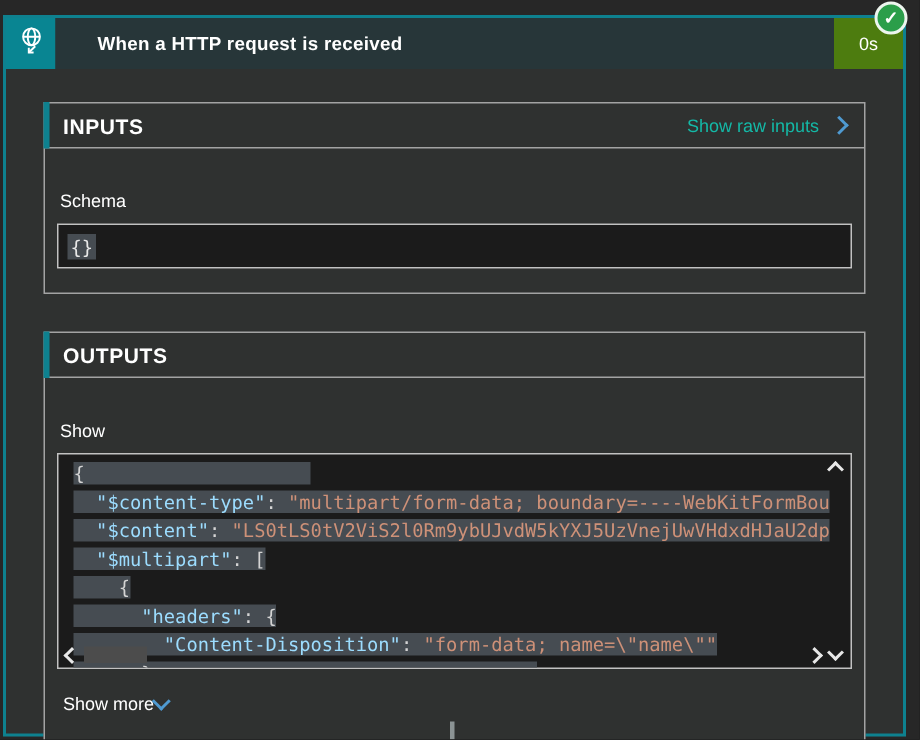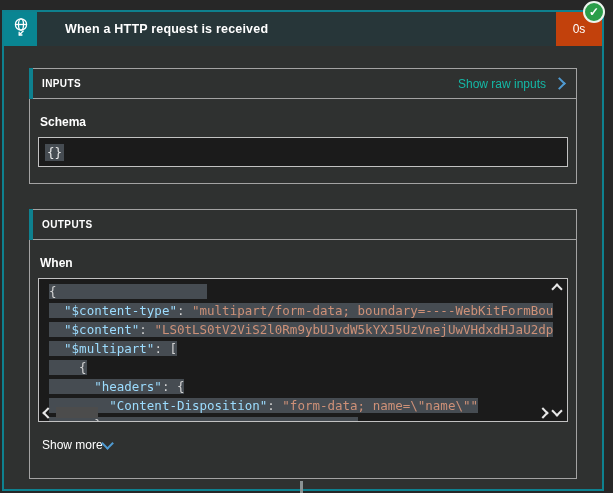--- a/index.html
+++ b/index.html
@@ -5,41 +5,41 @@
   html,body{margin:0;padding:0;background:#1f1f1f;}
   .stage{position:relative;width:613px;height:493px;background:#272727;overflow:hidden;
          font-family:"Liberation Sans",sans-serif;color:#fff;}
   
   .card{position:absolute;left:2px;top:10px;width:602px;height:481px;box-sizing:border-box;
         border:2px solid #0e818f;background:#2f3130;}
   .card-header{display:flex;height:34px;align-items:stretch;cursor:pointer;}
   .icon-tile{width:33px;background:#098592;display:flex;align-items:center;justify-content:center;flex:none;}
   .title-area{flex:1;background:#273639;display:flex;align-items:center;padding-left:28px;min-width:0;}
   .card-title{font-size:12.5px;font-weight:600;letter-spacing:.2px;white-space:nowrap;}
-  .duration-area{width:46px;background:#c2410c;display:flex;align-items:center;justify-content:center;flex:none;}
+  .duration-area{width:46px;background:#4d7c0f;display:flex;align-items:center;justify-content:center;flex:none;}
   .duration-text{font-size:12px;}
   
   .badge{position:absolute;left:583px;top:1px;width:22px;height:22px;border-radius:50%;
          background:#2b9e4a;border:2px solid #edf5ee;box-sizing:border-box;display:flex;
          align-items:center;justify-content:center;font-size:12px;font-weight:bold;color:#fff;z-index:6;}
   
   .card-body{padding:22px 25px 0 25px;position:relative;}
   .section{border:1px solid #a3a3a3;margin-bottom:25px;position:relative;background:#2f3130;}
   .section-header{position:relative;height:29px;display:flex;align-items:center;
                   border-bottom:1px solid #a3a3a3;padding:0 12px 0 12px;}
   .accent{position:absolute;left:-1px;top:-1px;bottom:-1px;width:4px;background:#0e818f;}
-  .section-title{font-size:10px;font-weight:bold;letter-spacing:.4px;}
+  .section-title{font-size:14px;font-weight:bold;letter-spacing:.4px;}
   .spacer{flex:1;}
   .raw-link{display:flex;align-items:center;gap:9px;cursor:pointer;}
   .raw-link-label{font-size:12px;color:#14b8a6;}
   .chev{width:7px;height:7px;border-top:2px solid #4f9ad1;border-right:2px solid #4f9ad1;display:inline-block;}
   .chev-right{transform:rotate(45deg);}
   .chev-down{transform:rotate(135deg);margin-top:-3px;}
   .section-content{padding:12px 8px 16px 8px;}
-  .field-label{font-size:12px;font-weight:bold;margin:4px 0 8px 2px;}
+  .field-label{font-size:12px;font-weight:normal;margin:16px 0 8px 2px;}
   
   .schema-box{height:30px;background:#1b1b1b;border:1px solid #c2c2c2;box-sizing:border-box;
               display:flex;align-items:center;padding:0 6px;font-family:"DejaVu Sans Mono",monospace;
               font-size:12.5px;}
   .sel{background:#464c52;}
   .schema-box .sel{color:#e8e8e8;padding:1px 2px;}
   
   .code-box{position:relative;height:144px;background:#1b1b1b;border:1px solid #c2c2c2;
             box-sizing:border-box;overflow:hidden;font-family:"DejaVu Sans Mono",monospace;
             font-size:12.5px;line-height:19px;}
@@ -110,21 +110,21 @@
         </div>
       </div>
 
       <div class="section">
         <div class="section-header">
           <span class="accent"></span>
           <span class="section-title">OUTPUTS</span>
           <span class="spacer"></span>
         </div>
         <div class="section-content">
-          <div class="field-label">When</div>
+          <div class="field-label">Show</div>
 
           <div class="code-box">
             <div class="code-lines">
                 <div class="code-line"><span class="sel"><span class="tk-p">{</span><span class="tk-p">                    </span></span></div>
                 <div class="code-line"><span class="sel"><span class="tk-p">  </span><span class="tk-k">"$content-type"</span><span class="tk-p">: </span><span class="tk-s">"multipart/form-data; boundary=----WebKitFormBou</span></span></div>
                 <div class="code-line"><span class="sel"><span class="tk-p">  </span><span class="tk-k">"$content"</span><span class="tk-p">: </span><span class="tk-s">"LS0tLS0tV2ViS2l0Rm9ybUJvdW5kYXJ5UzVnejUwVHdxdHJaU2dp</span></span></div>
                 <div class="code-line"><span class="sel"><span class="tk-p">  </span><span class="tk-k">"$multipart"</span><span class="tk-p">: [</span></span></div>
                 <div class="code-line"><span class="sel"><span class="tk-p">    {</span></span></div>
                 <div class="code-line"><span class="sel"><span class="tk-p">      </span><span class="tk-k">"headers"</span><span class="tk-p">: {</span></span></div>
                 <div class="code-line"><span class="sel"><span class="tk-p">        </span><span class="tk-k">"Content-Disposition"</span><span class="tk-p">: </span><span class="tk-s">"form-data; name=\"name\""</span></span></div>

